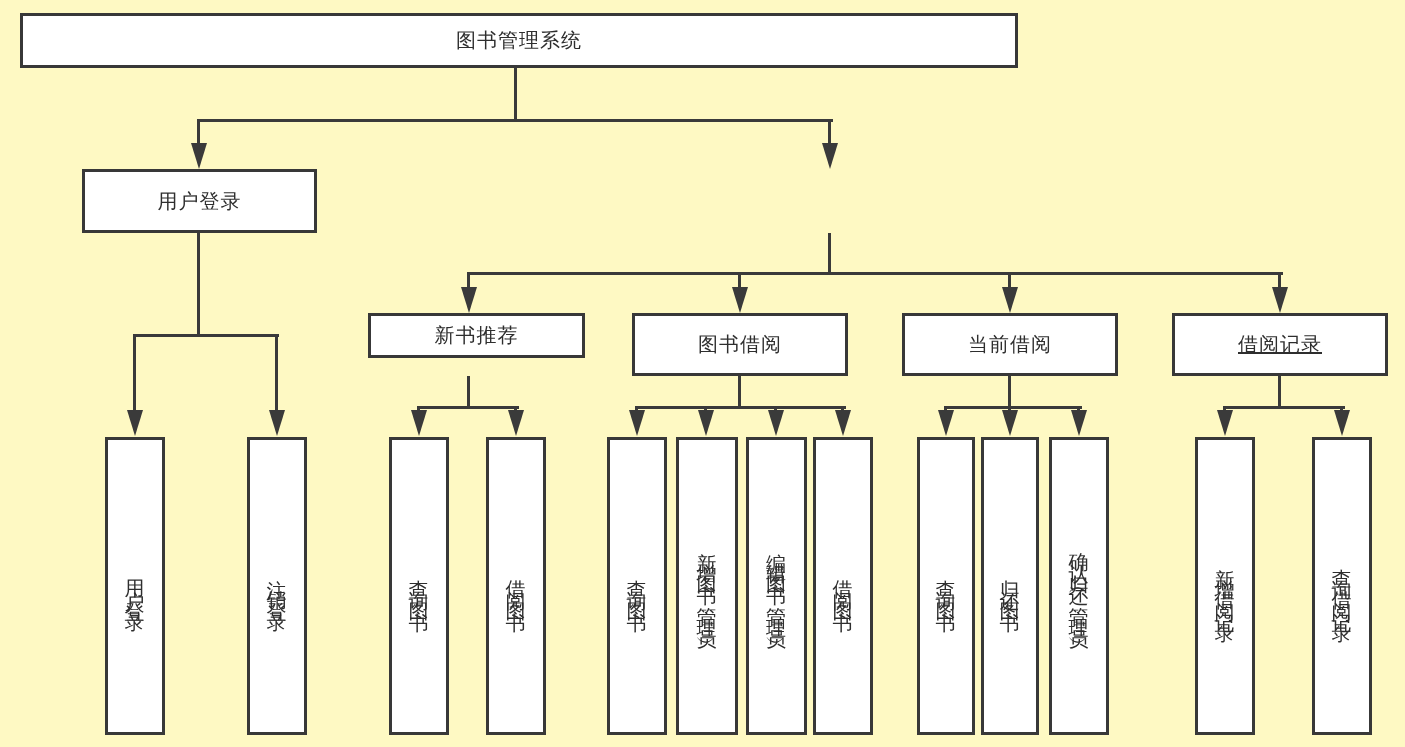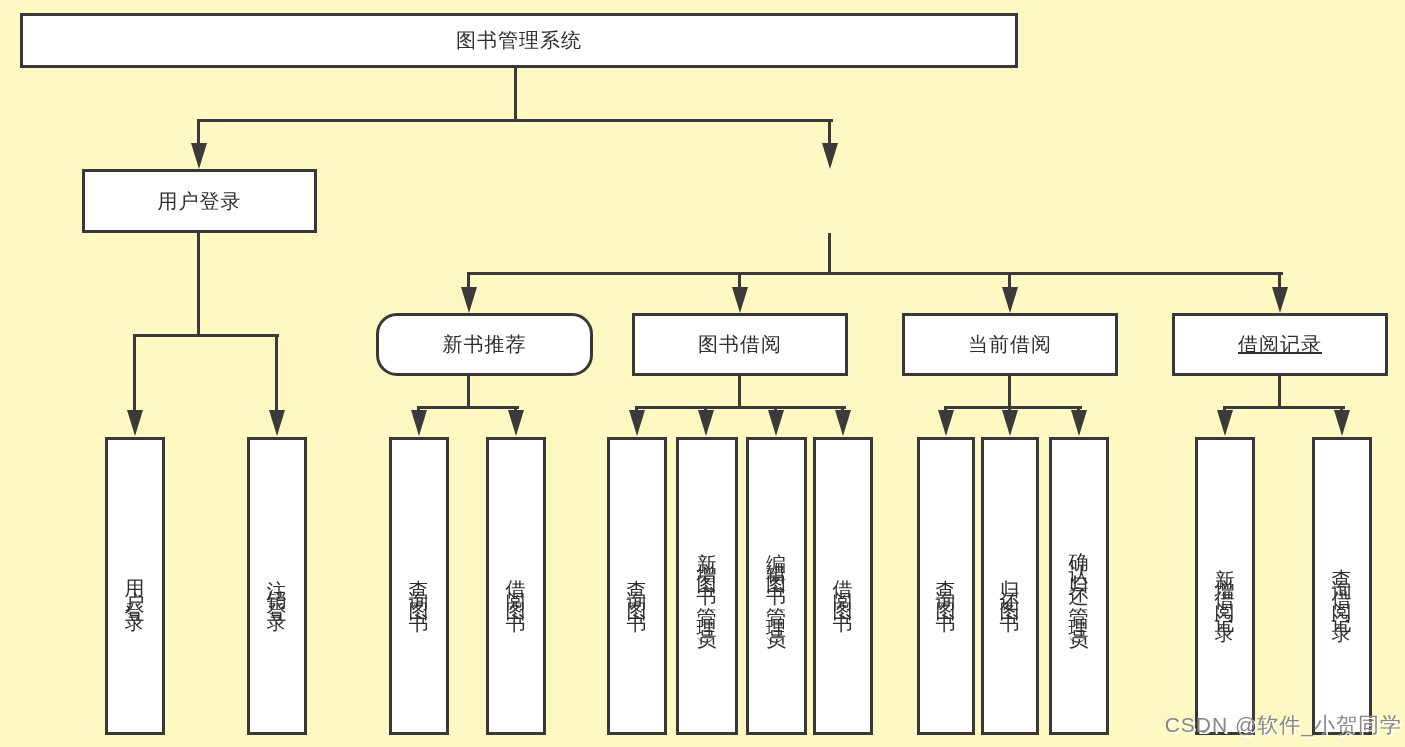--- a/index.html
+++ b/index.html
@@ -62,21 +62,21 @@
 
   <div class="box h" style="left:20px;top:13px;width:998px;height:55px;">
     <span>图书管理系统</span>
   </div>
 
   <div class="box h" style="left:82px;top:169px;width:235px;height:64px;">
     <span>用户登录</span>
   </div>
 
 
-  <div class="box h" style="left:376px;top:313px;width:217px;height:63px;border-radius:21px;">
+  <div class="box h" style="left:368px;top:313px;width:217px;height:45px;">
     <span>新书推荐</span>
   </div>
 
   <div class="box h" style="left:632px;top:313px;width:216px;height:63px;">
     <span>图书借阅</span>
   </div>
 
   <div class="box h" style="left:902px;top:313px;width:216px;height:63px;">
     <span>当前借阅</span>
   </div>
@@ -181,15 +181,14 @@
   <div class="line" style="left:1077px;top:406px;width:3px;height:8px;"></div>
   <div class="arrow" style="left:1071px;top:410px;"></div>
 
   <div class="line" style="left:1278px;top:376px;width:3px;height:32px;"></div>
   <div class="line" style="left:1223px;top:406px;width:122px;height:3px;"></div>
   <div class="line" style="left:1223px;top:406px;width:3px;height:8px;"></div>
   <div class="arrow" style="left:1217px;top:410px;"></div>
   <div class="line" style="left:1340px;top:406px;width:3px;height:8px;"></div>
   <div class="arrow" style="left:1334px;top:410px;"></div>
 
-  <div class="watermark">CSDN @软件_小贺同学</div>
 
 </div>
 
 </body></html>

